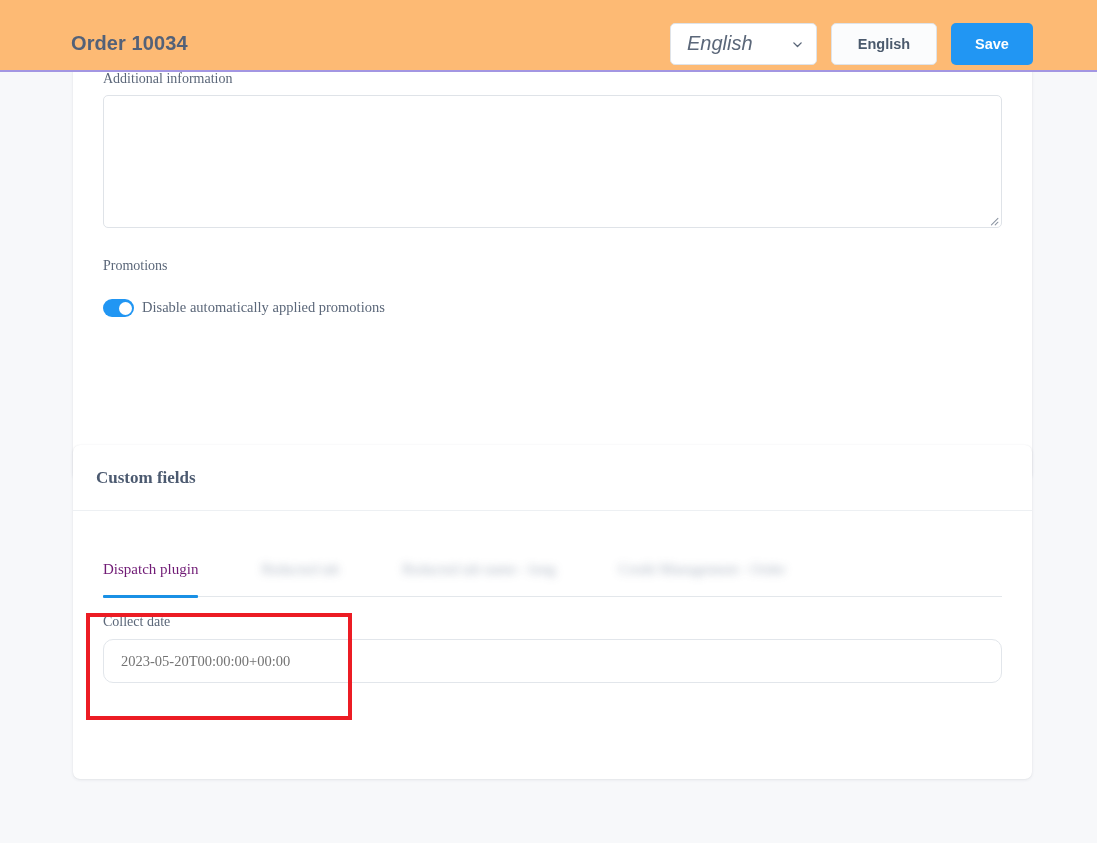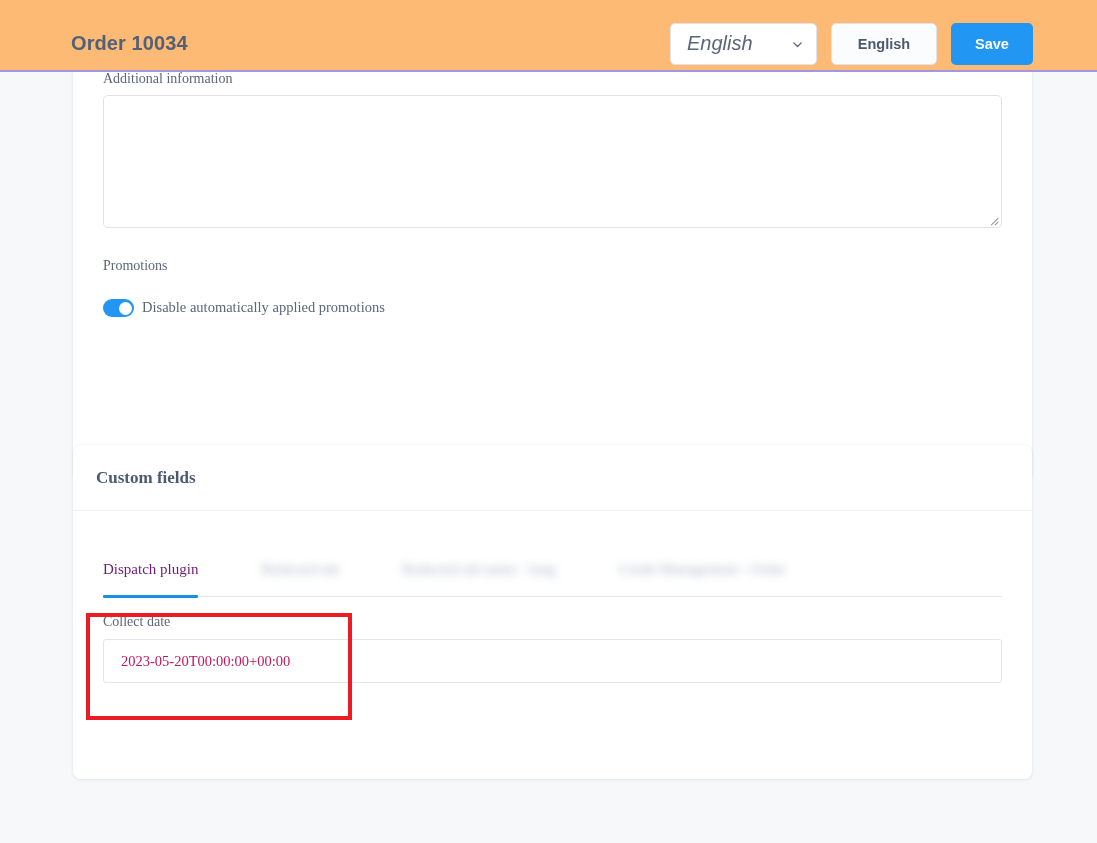--- a/index.html
+++ b/index.html
@@ -256,27 +256,27 @@
   }
   .cf-label {
     font-size: 14px;
     color: #5b6779;
     margin-bottom: 9px;
   }
   .cf-input {
     width: 899px;
     height: 44px;
     border: 1px solid #e2e6eb;
-    border-radius: 3px;
+    border-radius: 10px;
     background: #ffffff;
     display: flex;
     align-items: center;
     padding: 0 17px;
     font-size: 14.5px;
-    color: #be185d;
+    color: #737373;
   }
 
   
   .annot-rect {
     position: absolute;
     border: 4px solid #ec1c24;
     pointer-events: none;
     z-index: 90;
   }
 </style>

